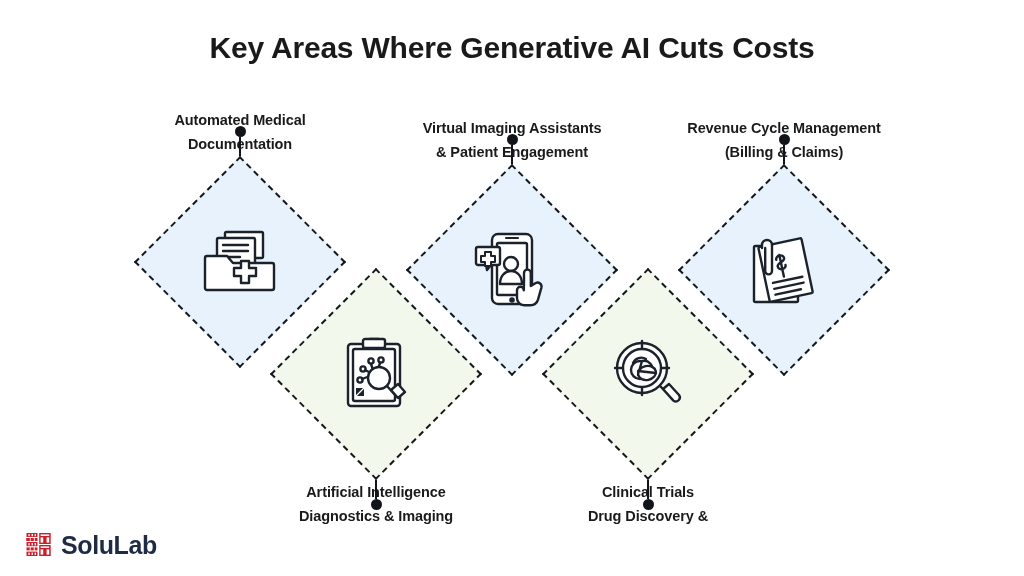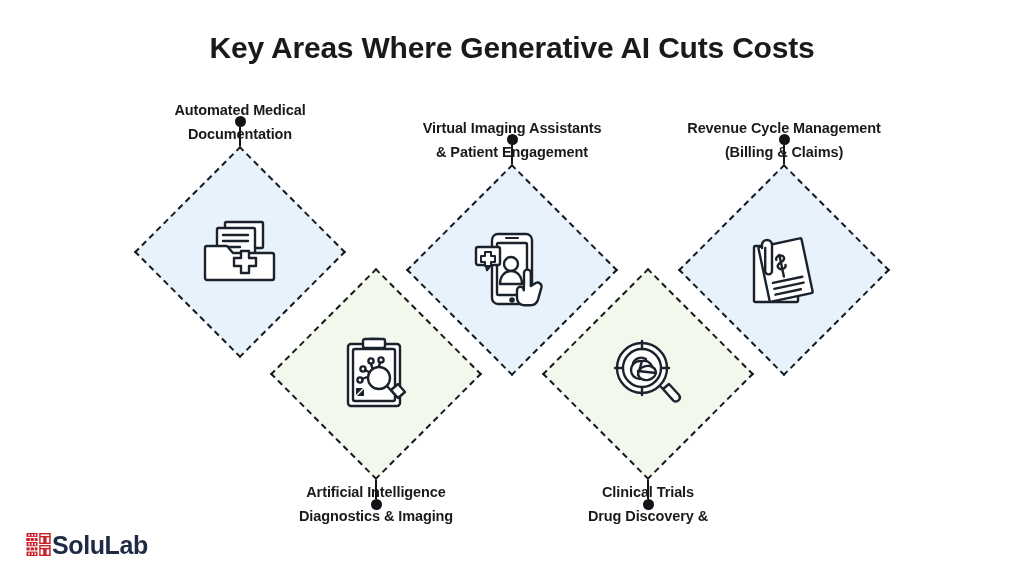--- a/index.html
+++ b/index.html
@@ -107,40 +107,41 @@
   }
   .icon-slot svg { display: block; overflow: visible; }
 
   
   .logo {
     position: absolute;
     left: 26px;
     bottom: 18px;
     display: flex;
     align-items: center;
+    gap: 9px;
   }
   .logo-mark {
     width: 26px;
     height: 26px;
     display: block;
   }
   .logo-text {
     font-size: 25px;
     font-weight: bold;
     color: #1f2a44;
     letter-spacing: -0.4px;
     line-height: 26px;
   }
 </style>
 </head>
 <body>
 
 <div class="title">Key Areas Where Generative AI Cuts Costs</div>
 
-<div class="node" style="left:120px; top:146px;">
+<div class="node" style="left:120px; top:156px;">
   <div class="label label-top">
     <div>Automated Medical</div>
     <div>Documentation</div>
   </div>
   <div class="connector up">
     <div class="conn-dot"></div>
     <div class="conn-stem"></div>
   </div>
   <div class="diamond-wrap">
     <div class="diamond blue"></div>

